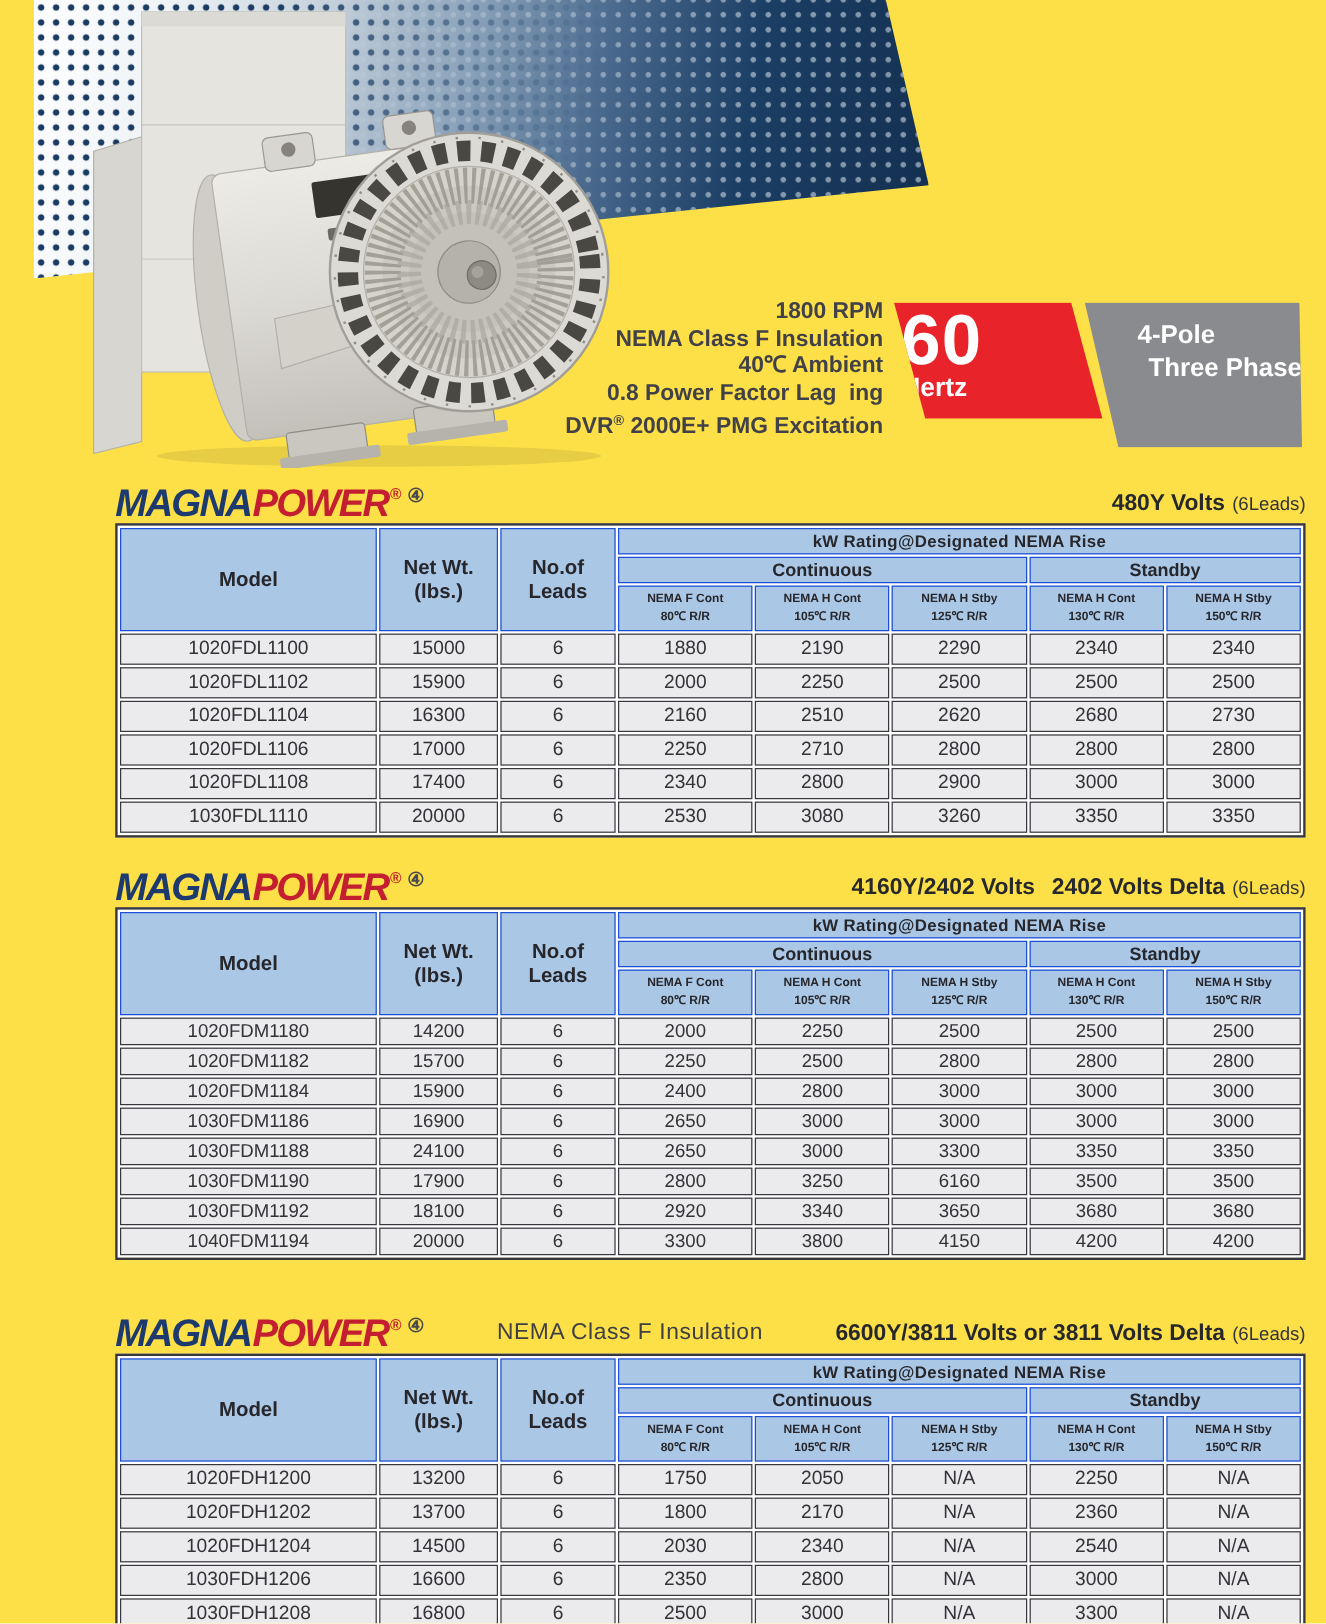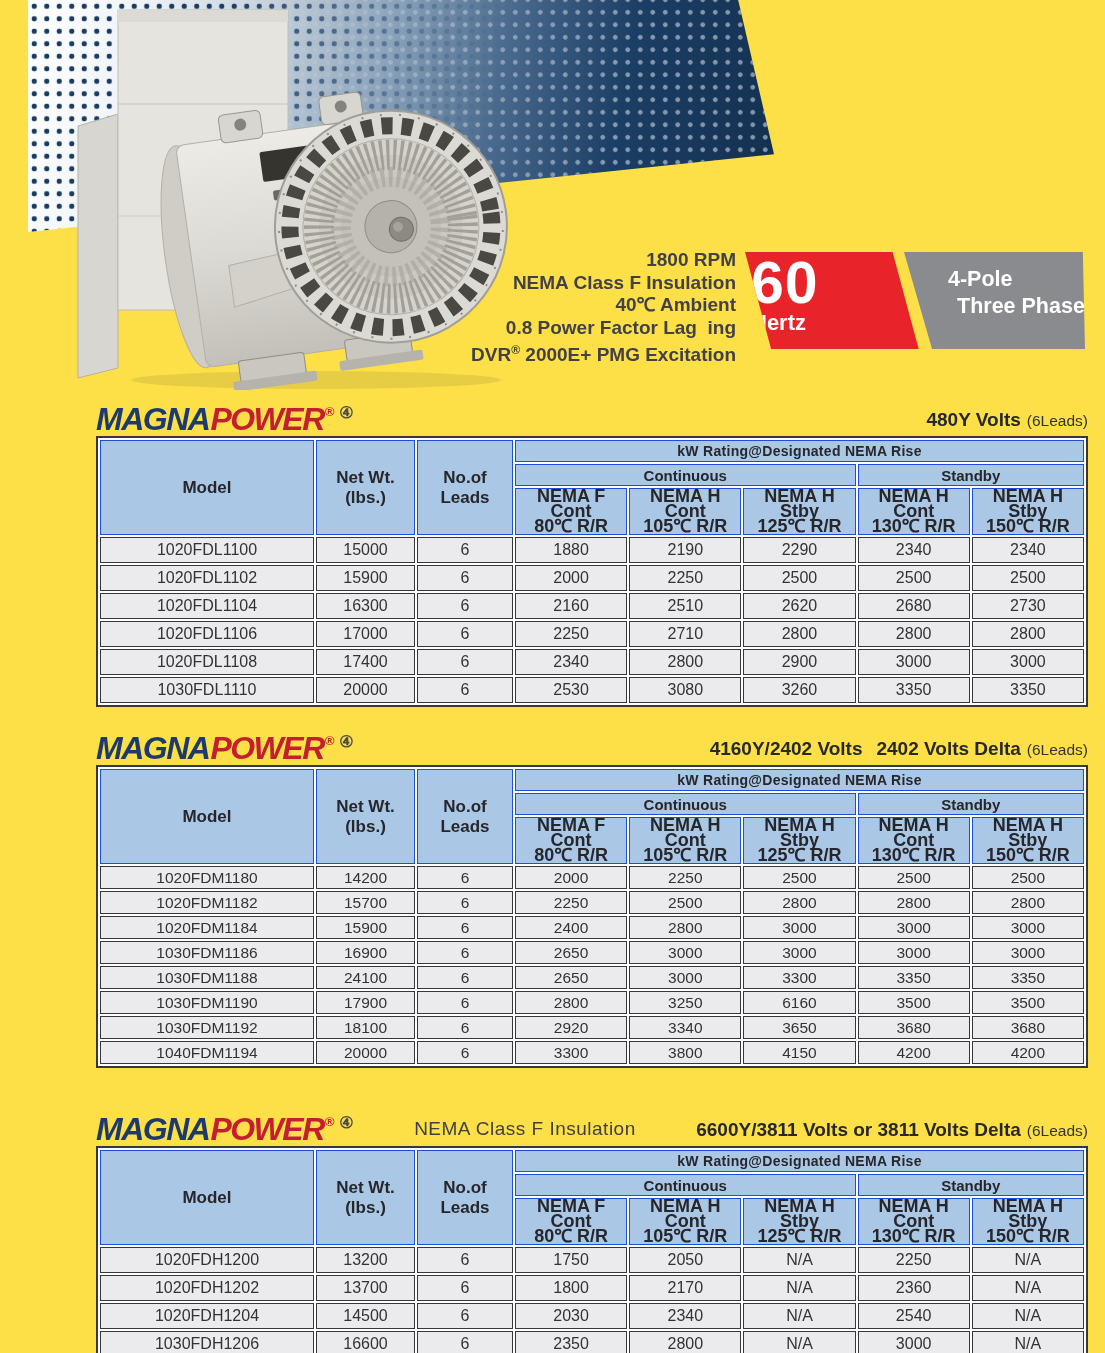--- a/index.html
+++ b/index.html
@@ -25,21 +25,21 @@
 
   .specs{position:absolute;left:408px;top:249px;width:300px;text-align:right;
          font-weight:bold;color:#414147;font-size:19px;line-height:22.5px;}
   .spec-line{white-space:pre;}
   .dvr-sup{font-size:12px;vertical-align:7px;}
 
   .badge-hertz{position:absolute;left:717px;top:252px;width:180px;height:97px;background:#e8232a;
          clip-path:polygon(0 0,82% 0,96.5% 100%,14.5% 100%);color:#fff;text-align:left;padding-left:6px;box-sizing:border-box;}
   .badge-hertz .num{font-size:59px;font-weight:bold;line-height:56px;margin-top:3px;letter-spacing:1px;}
   .badge-hertz .lbl{font-size:22px;font-weight:bold;line-height:24px;}
-  .badge-pole{position:absolute;left:876px;top:252px;width:181px;height:97px;background:#8a8b8e;
+  .badge-pole{position:absolute;left:876px;top:252px;width:181px;height:121px;background:#8a8b8e;
          clip-path:polygon(0 0,98.8% 0,100% 100%,15.5% 100%);color:#fff;font-weight:bold;font-size:21.5px;box-sizing:border-box;}
   .badge-pole .l1{margin:15px 0 0 44px;line-height:24px;}
   .badge-pole .l2{margin:3px 0 0 53px;line-height:24px;}
 
   
   .section{margin-left:68px;width:992px;}
   .sec-head{display:flex;align-items:flex-end;justify-content:space-between;height:42px;}
   .sec-head.mt1{margin-top:2px;}
   .sec-head.mt2{margin-top:16px;}
   .sec-head.mt3{margin-top:36px;}
@@ -55,21 +55,21 @@
   .sec-title .note{font-weight:normal;font-size:15.5px;color:#323338;margin-left:6px;}
 
   table.ratings{border-collapse:separate;border-spacing:2px;background:#fff;border:2px solid #36363c;
         width:100%;table-layout:fixed;}
   table.ratings th{background:#aac7e6;color:#26262b;font-weight:bold;border:1px solid #1d4ed8;padding:0;}
   table.ratings td{background:#ebebed;border:1px solid #36363c;text-align:center;color:#323237;font-size:16px;padding:0;}
   tr.hr1{height:22px;} tr.hr2{height:22px;} tr.hr3{height:38px;}
   th.big{font-size:17px;line-height:20px;}
   th.kwh{font-size:14px;letter-spacing:.3px;}
   tr.hr2 th{font-size:15px;}
-  tr.hr3 th{font-size:18px;line-height:15px;}
+  tr.hr3 th{font-size:10px;line-height:15px;}
   .t6 tbody td{height:24px;}
   .t8 tbody td{height:21px;font-size:15.5px;}
 </style>
 </head>
 <body>
 
 <div class="page">
 
   <div class="hero">
     <div class="banner"></div>

